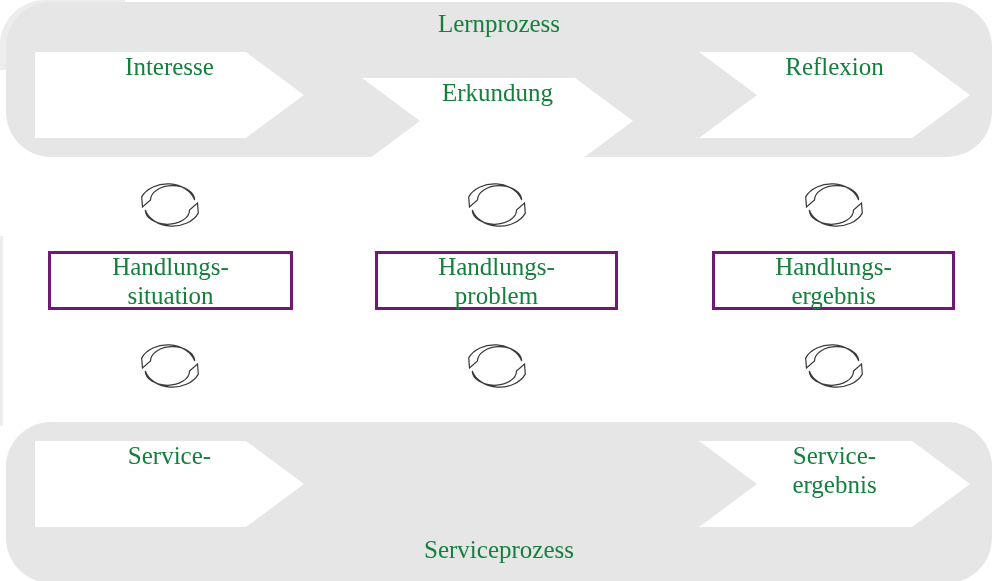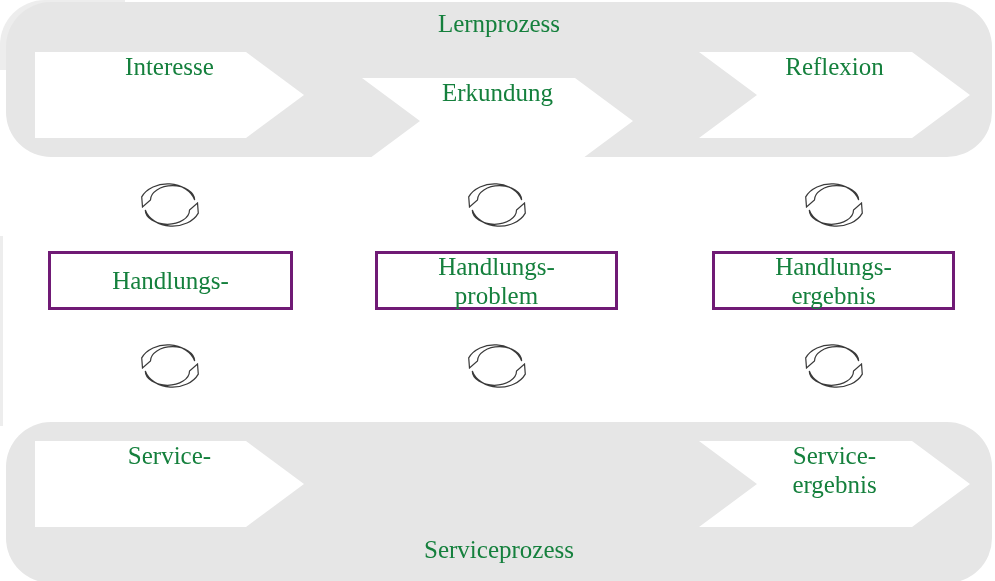--- a/index.html
+++ b/index.html
@@ -113,20 +113,21 @@
     <svg viewBox="0 0 100 84">
       <g fill="#ffffff" stroke="#3a3a3a" stroke-width="1.9">
         <path d="M 88.6 34.2 A 44 34 0 0 0 5.8 29.3 L 7 45 L 19.5 34.3 A 34 22 0 0 1 88.6 34.2 Z"></path>
         <path d="M 88.6 34.2 A 44 34 0 0 0 5.8 29.3 L 7 45 L 19.5 34.3 A 34 22 0 0 1 88.6 34.2 Z" transform="rotate(180 50 42)"></path>
       </g>
     </svg>
   </div>
 
   <div class="hbox hbox-1">
     <div>Handlungs-</div>
+    <div>situation</div>
   </div>
   <div class="hbox hbox-2">
     <div>Handlungs-</div>
     <div>problem</div>
   </div>
   <div class="hbox hbox-3">
     <div>Handlungs-</div>
     <div>ergebnis</div>
   </div>
 

